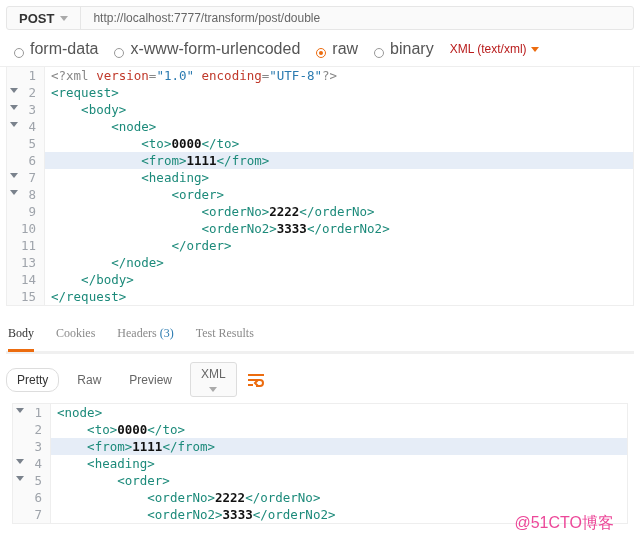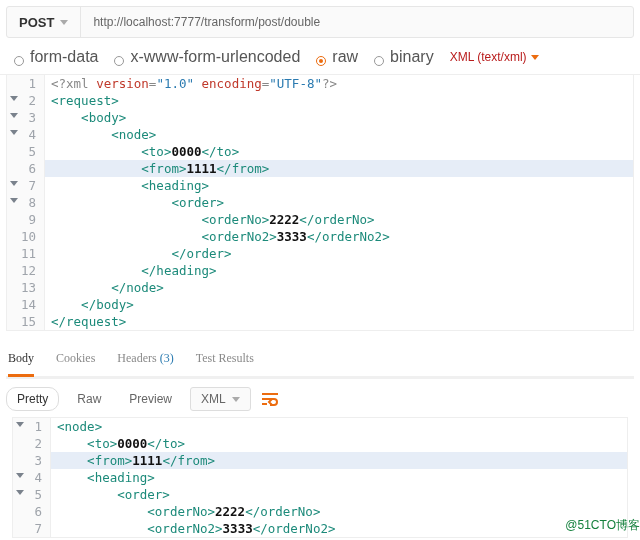--- a/index.html
+++ b/index.html
@@ -1,17 +1,17 @@
 <!DOCTYPE html>
 <html><head>
 <meta charset="utf-8">
 <style>
   * { box-sizing: border-box; margin: 0; padding: 0; }
   html, body { width: 640px; height: 540px; font-family: "Helvetica Neue", Arial, sans-serif; font-size: 12px; color: #404040; background: #fff; overflow: hidden; }
-  .req-row { display: flex; align-items: stretch; border: 1px solid #e6e6e6; margin: 6px 6px 0 6px; border-radius: 3px; background: #fafafa; height: 32px; }
+  .req-row { display: flex; align-items: stretch; border: 1px solid #e6e6e6; margin: 6px 6px 0 6px; border-radius: 3px; background: #fafafa; height: 24px; }
   .method { display:flex; align-items:center; gap:6px; padding:0 12px; border-right:1px solid #e6e6e6; color:#333; font-weight:600; font-size:13px; cursor:pointer; }
   .url-input { flex:1; border:none; background:transparent; padding:0 12px; font-size:12px; color:#666; outline:none; }
   .radio-row { display:flex; align-items:center; gap:16px; padding:10px 12px 8px 14px; border-bottom:1px solid #eee; }
   .radio { display:flex; align-items:flex-end; gap:6px; font-size:16px; color:#555; cursor:pointer; }
   .radio .circle { width:10px; height:10px; border-radius:50%; border:1px solid #999; display:inline-block; position:relative; background:#fff; }
   .radio.sel .circle { border-color:#ec6c0f; }
   .radio.sel .circle::after { content:""; position:absolute; inset:2px; border-radius:50%; background:#ec6c0f; }
   .xml-type { display:flex; align-items:center; gap:4px; color:#b91c1c; font-size:12px; cursor:pointer; }
   .chev-down { width:0; height:0; border-left:4px solid transparent; border-right:4px solid transparent; border-top:5px solid #aaa; display:inline-block; }
   .chev-down.orange { border-top-color:#ec6c0f; }
@@ -24,24 +24,24 @@
   .t-tag { color:#1c8a7a; } .t-attr { color:#c0392b; } .t-str { color:#2a7ab0; } .t-txt { color:#111; font-weight:600; } .t-pi { color:#888; }
   .resp-wrap { margin:14px 6px 0 6px; }
   .resp-tabs { display:flex; align-items:center; gap:22px; padding:6px 6px 6px 2px; border-bottom:3px solid #f0f0f0; font-size:12px;font-family:Liberation Serif, serif; }
   .resp-tab { color:#8a8a8a; cursor:pointer; padding-bottom:4px; }
   .resp-tab.active { color:#333; position:relative; }
   .resp-tab.active::after { content:""; position:absolute; left:0; right:0; bottom:-7px; height:3px; background:#ec6c0f; }
   .resp-tab .count { color:#2a7ab0; }
   .ctrl-row { display:flex; align-items:center; gap:8px; padding:8px 0 6px 0; }
   .btn { border:1px solid #ddd; background:#fafafa; border-radius:3px; padding:4px 10px; font-size:12px; color:#666; cursor:pointer; }
   .btn.active { background:#fff; color:#333;border-radius:10px; }
-  .btn.dropdown { display:flex; align-items:center; gap:6px; }
+  .btn.dropdown { display:flex; align-items:center; gap:6px;flex-direction:column; }
   .wrap-icon { width:22px; height:22px; display:flex; align-items:center; justify-content:center; cursor:pointer; }
   .wrap-icon svg { stroke:#ec6c0f; }
-  .watermark { position:fixed; right:0; bottom:6px; color:#15803d; font-size:12px; pointer-events:none; }
+  .watermark { position:fixed; right:26px; bottom:6px; color:#ec4899; font-size:16px; pointer-events:none; }
 </style>
 </head>
 <body>
 
 <div class="req-row">
   <div class="method">
     <span>POST</span>
     <span class="chev-down"></span>
   </div>
   <input class="url-input" value="http://localhost:7777/transform/post/double" style="">
@@ -109,24 +109,20 @@
     </div>
     <div class="editor-row">
       <div class="gutter">10</div>
       <div class="code">                    <span class="t-tag">&lt;orderNo2&gt;</span><span class="t-txt">3333</span><span class="t-tag">&lt;/orderNo2&gt;</span></div>
     </div>
     <div class="editor-row">
       <div class="gutter">11</div>
       <div class="code">                <span class="t-tag">&lt;/order&gt;</span></div>
     </div>
     <div class="editor-row">
-      <div class="gutter">12</div>
-      <div class="code">            <span class="t-tag">&lt;/heading&gt;</span></div>
-    </div>
-    <div class="editor-row">
       <div class="gutter">13</div>
       <div class="code">        <span class="t-tag">&lt;/node&gt;</span></div>
     </div>
     <div class="editor-row">
       <div class="gutter">14</div>
       <div class="code">    <span class="t-tag">&lt;/body&gt;</span></div>
     </div>
     <div class="editor-row">
       <div class="gutter">15</div>
       <div class="code"><span class="t-tag">&lt;/request&gt;</span></div>

